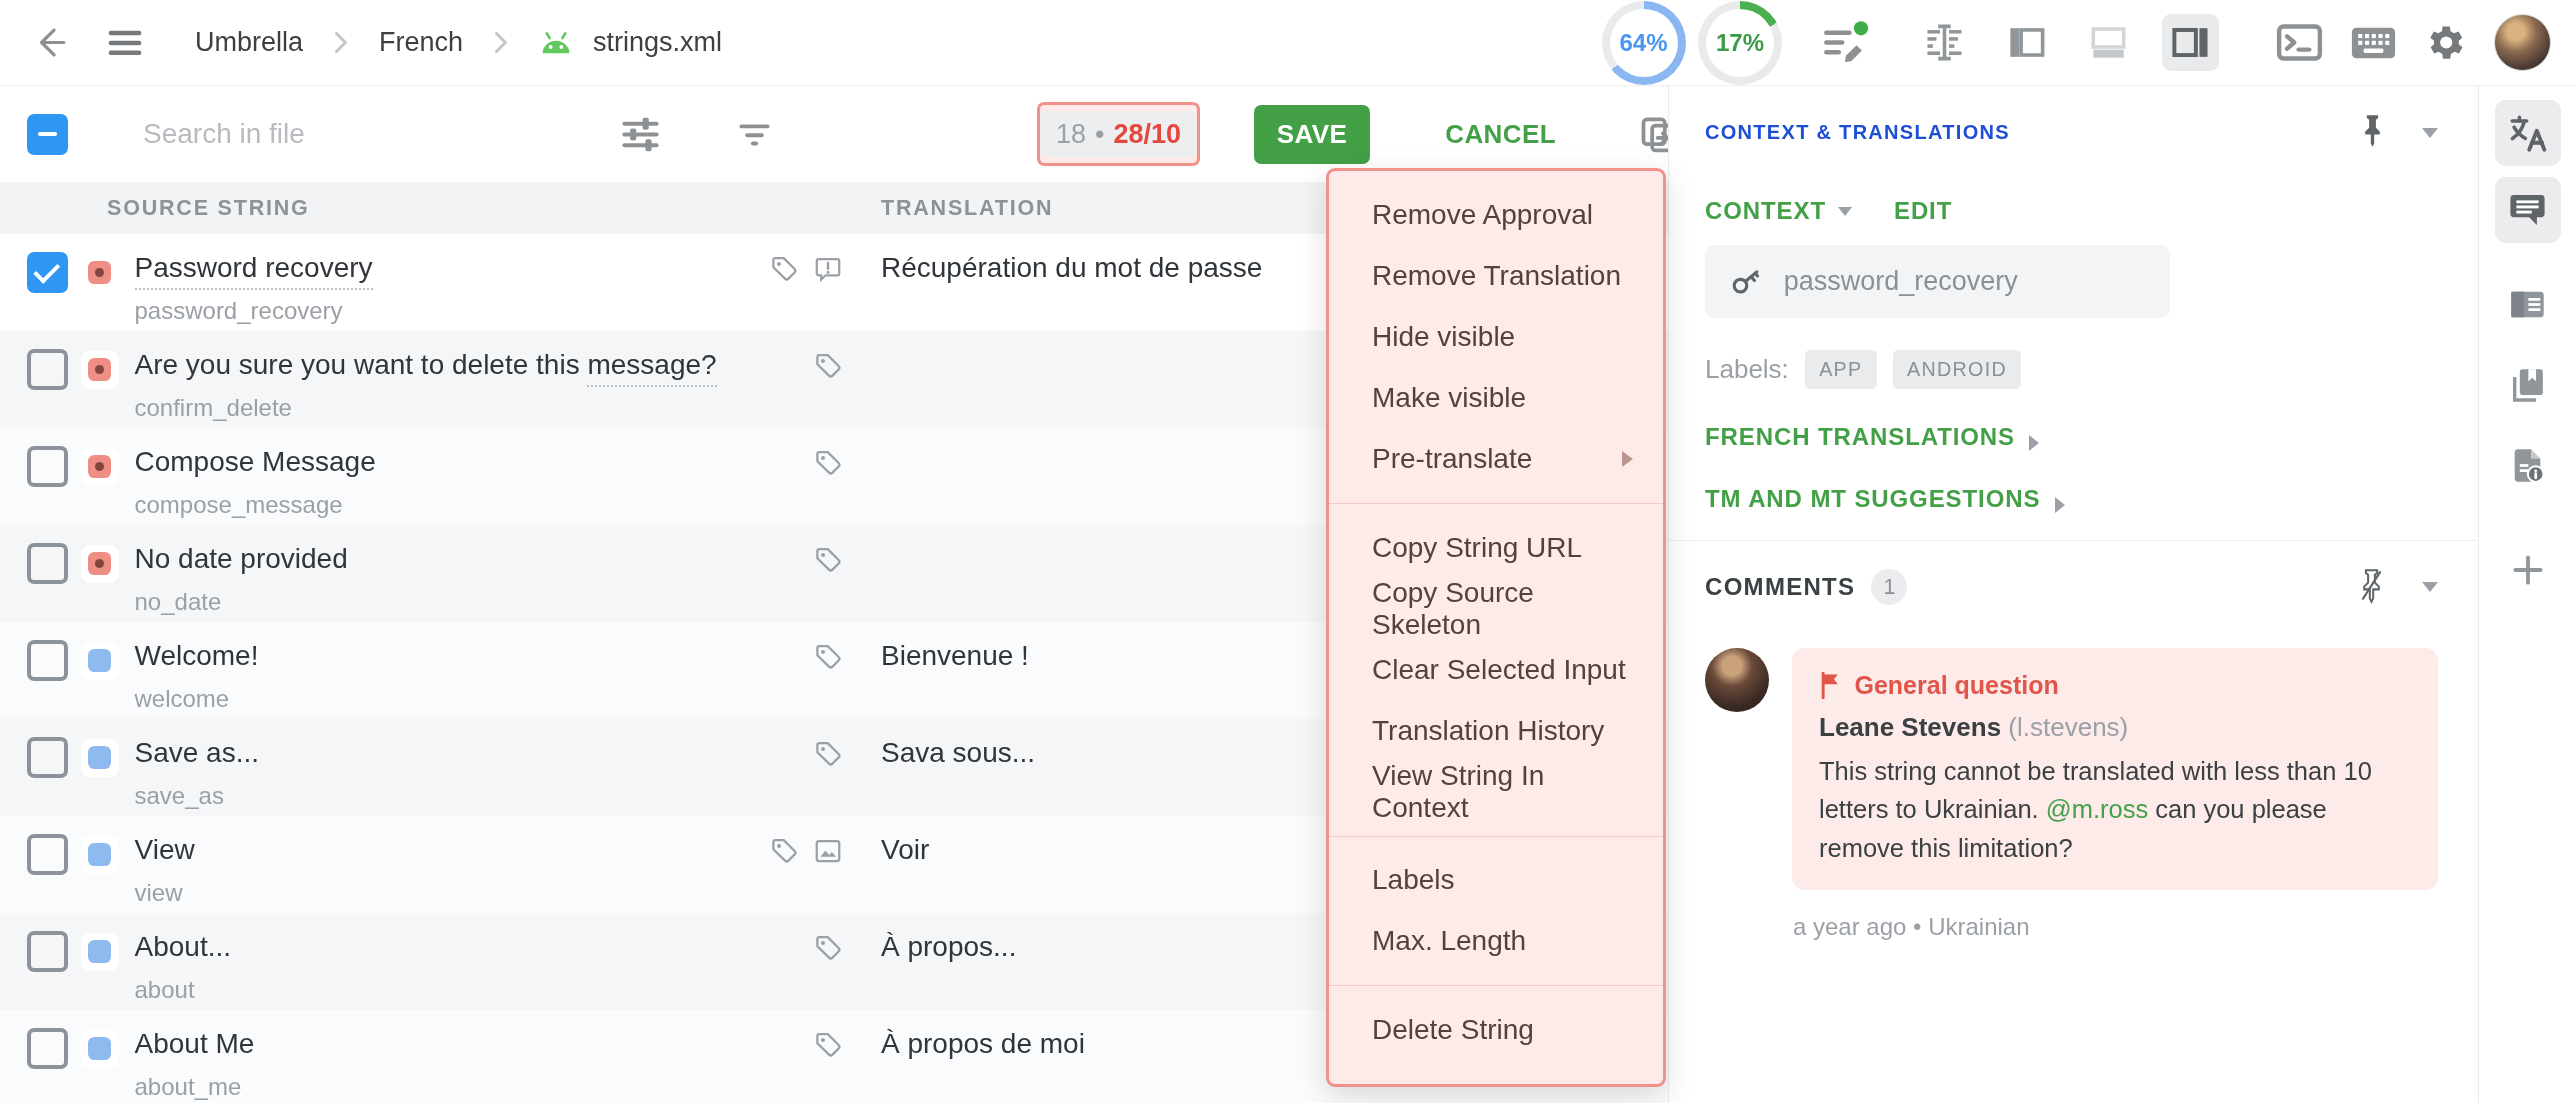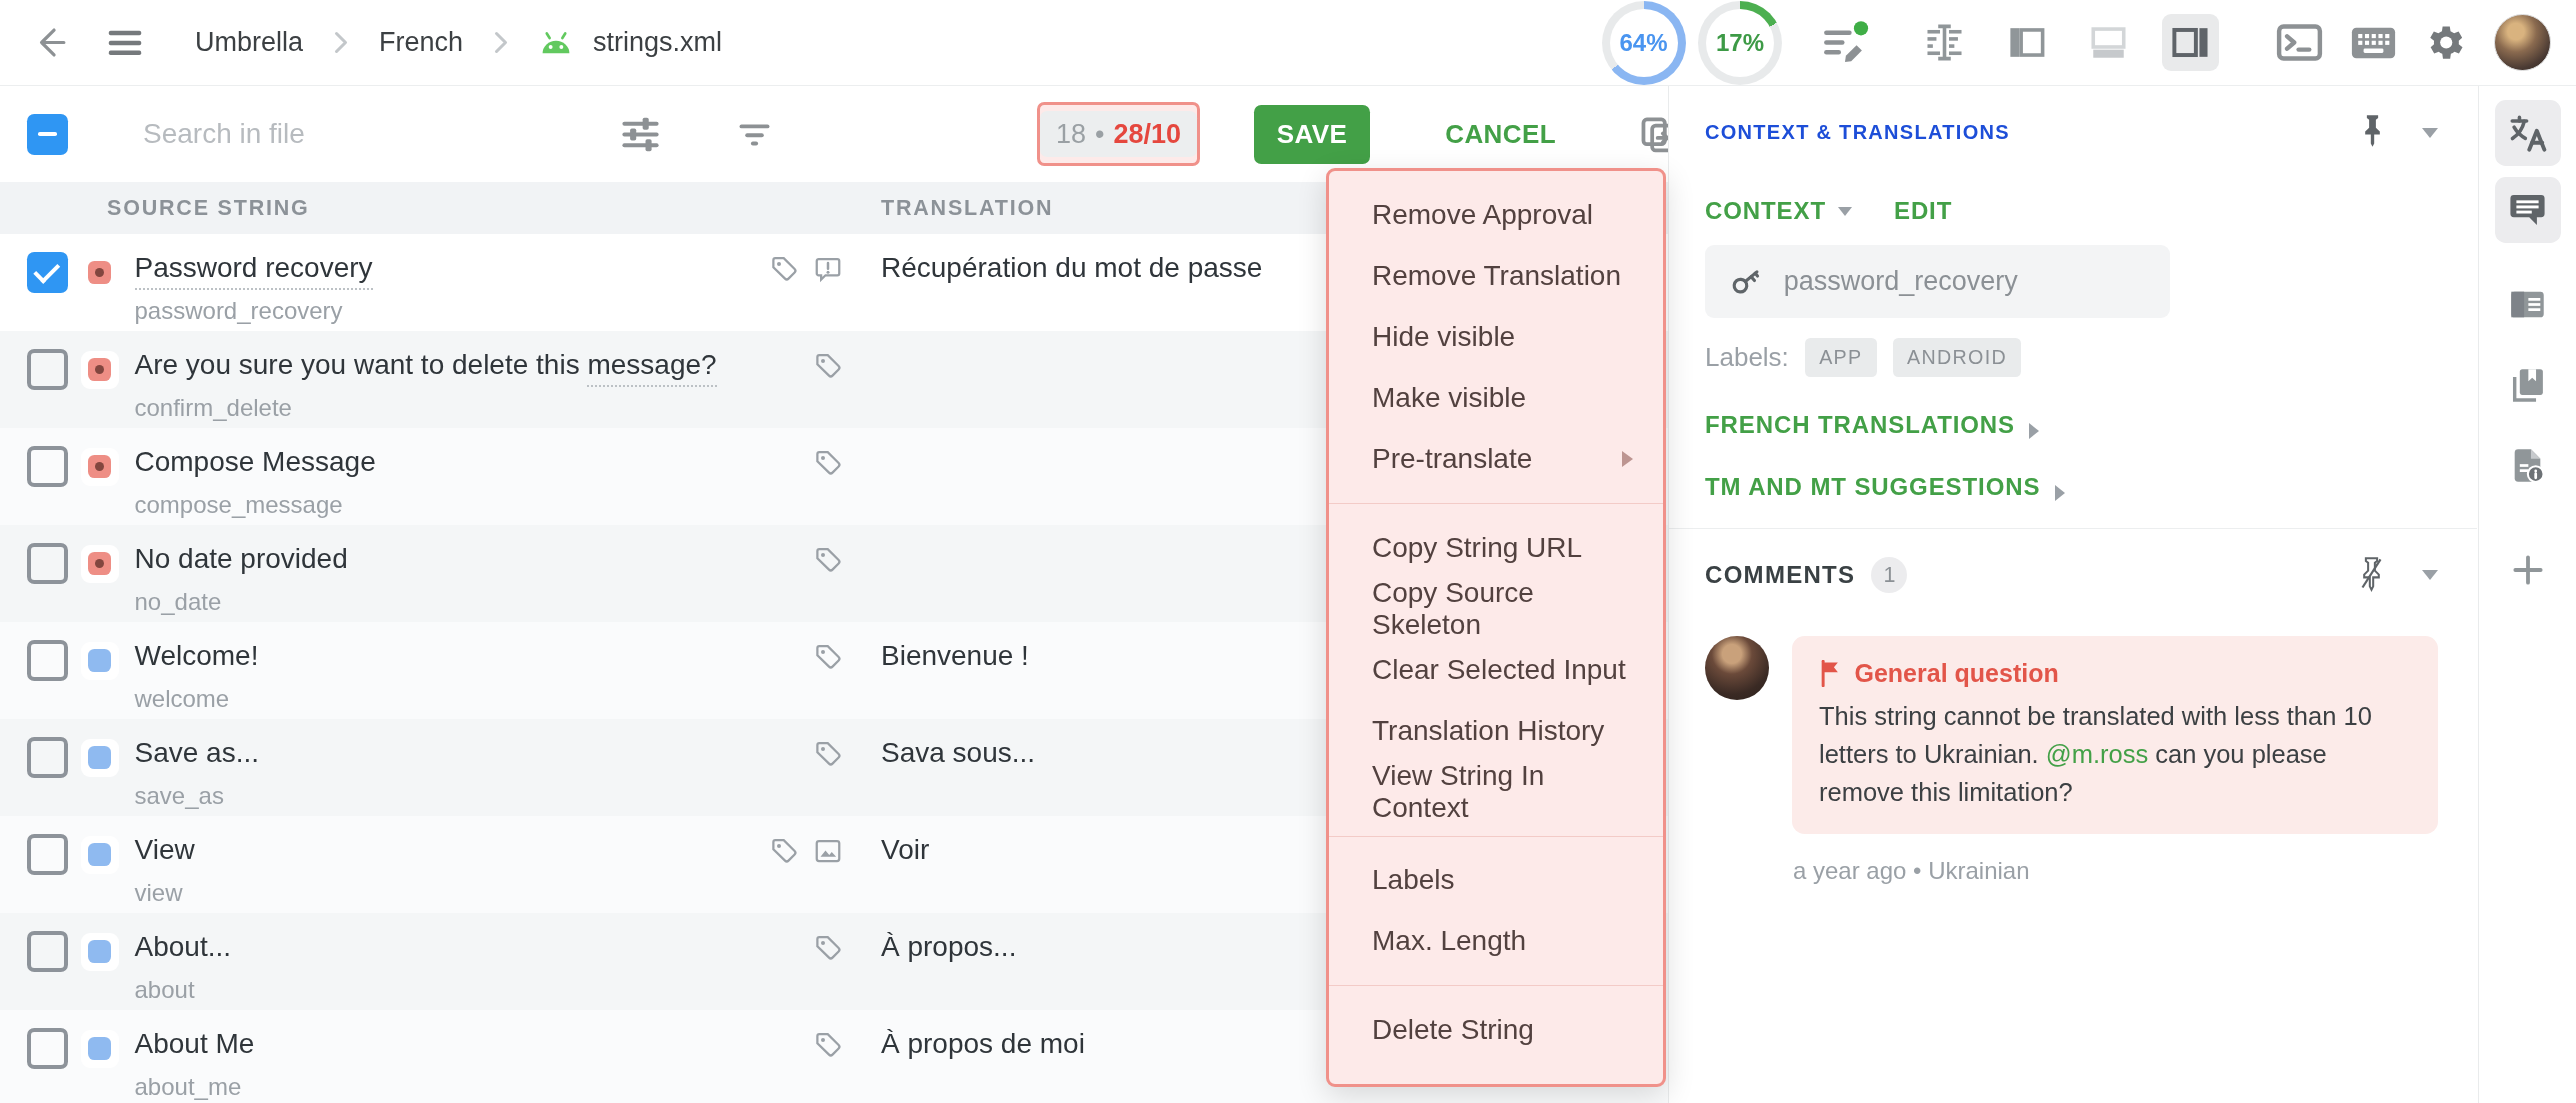--- a/index.html
+++ b/index.html
@@ -96,21 +96,21 @@
   .panel-title { font-size:20px; font-weight:bold; color:#1d4ed8; letter-spacing:1.3px; }
   .panel-head .head-icons { margin-left:auto; display:flex; align-items:center; gap:36px; }
   .chev-down { width:0; height:0; border-top:10.7px solid #9aa0a6; border-left:8px solid transparent; border-right:8px solid transparent; }
   .ctx-row { margin-top:45px; display:flex; align-items:center; gap:12.5px; }
   .green-link { color:var(--green); font-size:24px; font-weight:bold; letter-spacing:0.9px; }
   .ctx-chev { width:0; height:0; border-top:9px solid #9aa0a6; border-left:7.2px solid transparent; border-right:7.2px solid transparent; }
   .edit-link { margin-left:29px; }
   .key-pill { margin-top:19.7px; width:465px; height:73px; background:#f3f4f5; border-radius:9px;
               display:flex; align-items:center; padding:0 23px; gap:19.7px; }
   .key-pill span { font-size:27px; color:#8b9095; }
-  .labels-row { margin-top:20px; display:flex; align-items:center; gap:16px; }
+  .labels-row { margin-top:32px; display:flex; align-items:center; gap:16px; }
   .labels-caption { font-size:26px; color:#9aa0a6; }
   .label-badge { background:#e9ebec; color:#8b9095; font-size:19.7px; letter-spacing:1.3px; border-radius:5.4px;
                  padding:8px 14.3px; }
   .sec-link { margin-top:34px; display:flex; align-items:flex-end; gap:14.3px; }
   .sec-link:first-of-type { margin-top:25px; }
   .link-arrow { width:0; height:0; border-left:10.7px solid #9aa0a6; border-top:8px solid transparent; border-bottom:8px solid transparent; }
   .panel-divider { margin:27px -39px 0 -36px; border-top:1.8px solid #eceeef; }
   .comments-head { margin-top:27px; display:flex; align-items:center; }
   .comments-title { font-size:24px; font-weight:bold; color:#3a4144; letter-spacing:1.3px; }
   .count-badge { margin-left:16px; width:36px; height:36px; border-radius:50%; background:#ececee; color:#8b9095;
@@ -633,20 +633,24 @@
     <div class="comment-row">
       <span class="c-avatar"></span>
       <div class="comment-card">
         <div class="c-type">
           <svg width="23" height="27" viewBox="0 0 18 22">
               <path d="M3 1 v20" stroke="#e25549" stroke-width="2.4" stroke-linecap="round"></path>
               <path d="M3 2 h12 l-3.2 4 3.2 4 H3 z" fill="#e25549"></path>
             </svg>
           <span>General question</span>
         </div>
+        <div class="c-name-line">
+          <span class="c-name">Leane Stevens</span>
+          <span class="c-user">(l.stevens)</span>
+        </div>
         <div class="c-body"><span>This string cannot be translated with less than 10 letters to Ukrainian. </span><span class="c-mention">@m.ross</span><span> can you please remove this limitation?</span></div>
       </div>
     </div>
     <div class="c-meta">a year ago • Ukrainian</div>
   </div>
 
   <div class="rail">
     <span class="rail-btn active r1">
       <svg width="43" height="43" viewBox="0 0 24 24">
           <g fill="none" stroke="#5f6468" stroke-width="2" stroke-linecap="round">

